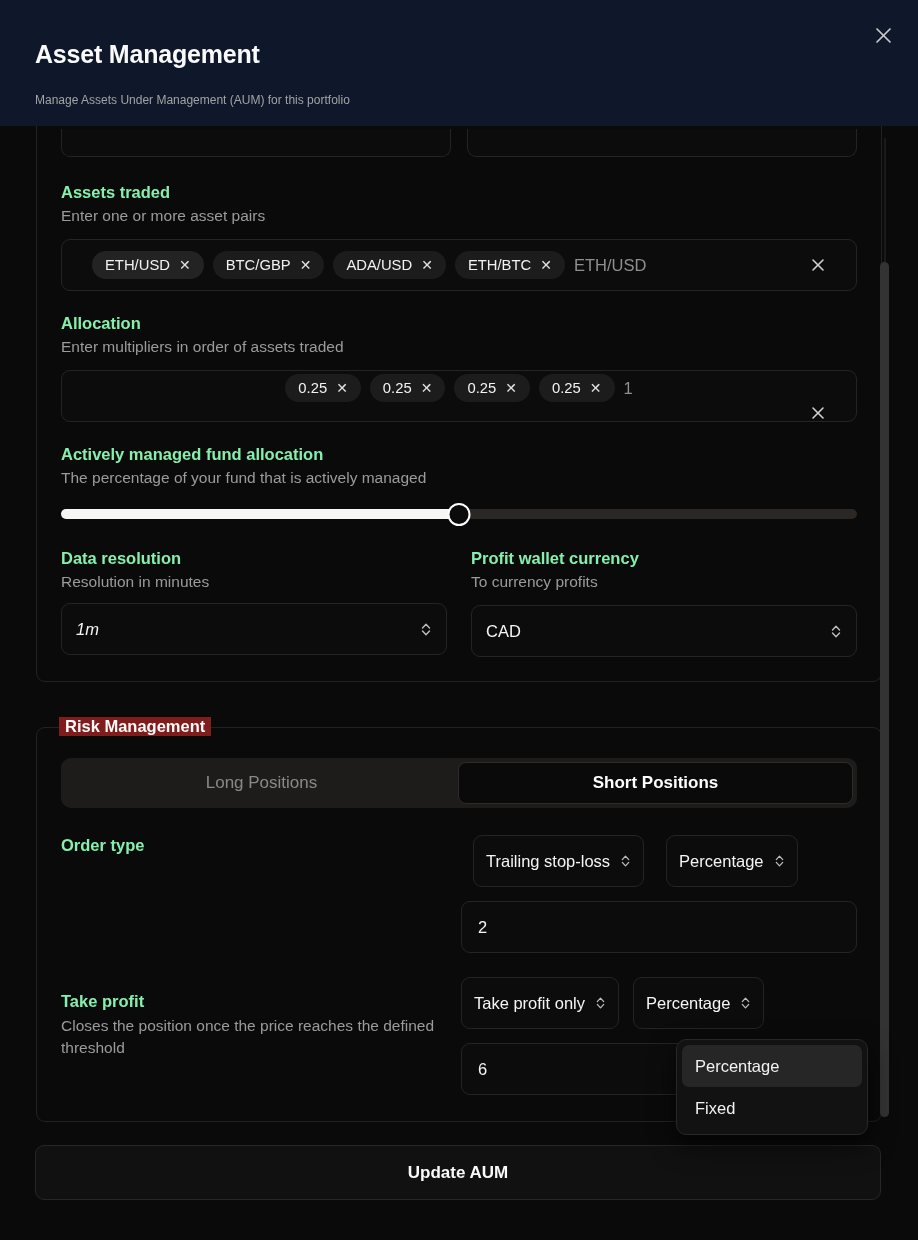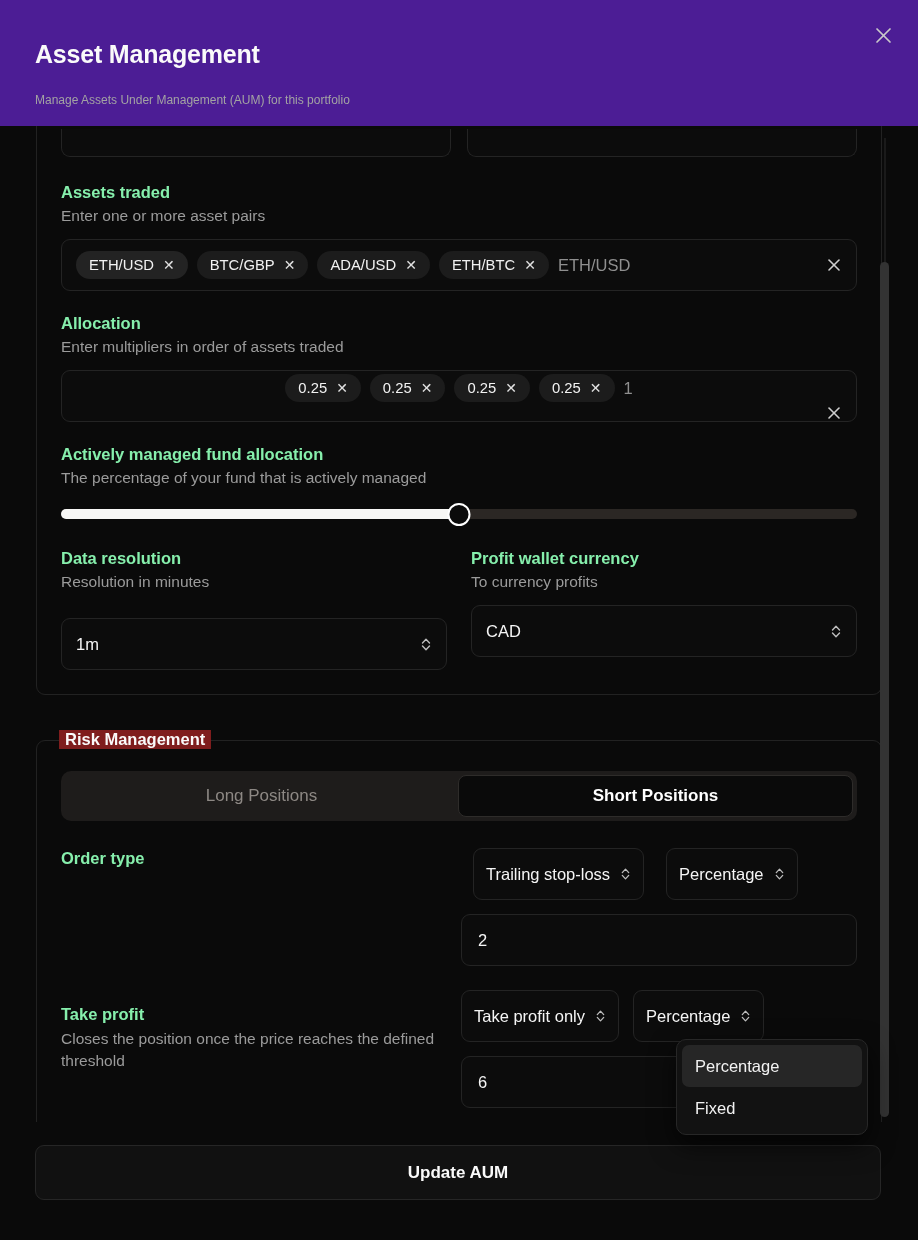--- a/index.html
+++ b/index.html
@@ -16,21 +16,21 @@
     position: absolute;
     inset: 0;
     background: #0a0a0a;
   }
 
   
   .modal-header {
     position: absolute;
     top: 0; left: 0; right: 0;
     height: 126px;
-    background: #4c1d95;
+    background: #0f172a;
     z-index: 30;
   }
   .modal-title {
     position: absolute;
     left: 35px;
     top: 40px;
     font-size: 25px;
     font-weight: bold;
     color: #fafafa;
     letter-spacing: -0.2px;
@@ -127,21 +127,21 @@
     line-height: 1.32;
     margin-top: 3px;
   }
 
   .input-box {
     border: 1px solid #242424;
     border-radius: 9px;
     background: #0c0c0c;
     display: flex;
     align-items: center;
-    padding: 0 14px;
+    padding: 0 30px;
     height: 52px;
   }
 
   
   .tag-row {
     display: flex;
     align-items: center;
     gap: 9px;
     flex: 1;
     min-width: 0;
@@ -424,21 +424,21 @@
             <div class="slider-track"></div>
             <div class="slider-fill" id="sliderFill" style="width: 50%;"></div>
             <div class="slider-thumb" id="sliderThumb" style="left: 50%;"></div>
           </div>
         </div>
 
         <div style="display:flex; gap:24px; margin-top:22px;">
           <div style="flex:1;">
             <div class="field-label">Data resolution</div>
             <div class="field-desc">Resolution in minutes</div>
-            <div class="select-box" style="margin-top:26px; width:100%;">
+            <div class="select-box" style="margin-top:11px; width:100%;font-style:italic;">
               <span>1m</span>
               <span class="chev">
                 <svg width="12" height="17" viewBox="0 0 12 17" fill="none" stroke="currentColor" stroke-width="1.4" stroke-linecap="round" stroke-linejoin="round">
                   <polyline points="2.5,7 6,3.2 9.5,7"></polyline>
                     <polyline points="2.5,10 6,13.8 9.5,10"></polyline>
                 </svg>
               </span>
             </div>
           </div>
           <div style="flex:1;">

